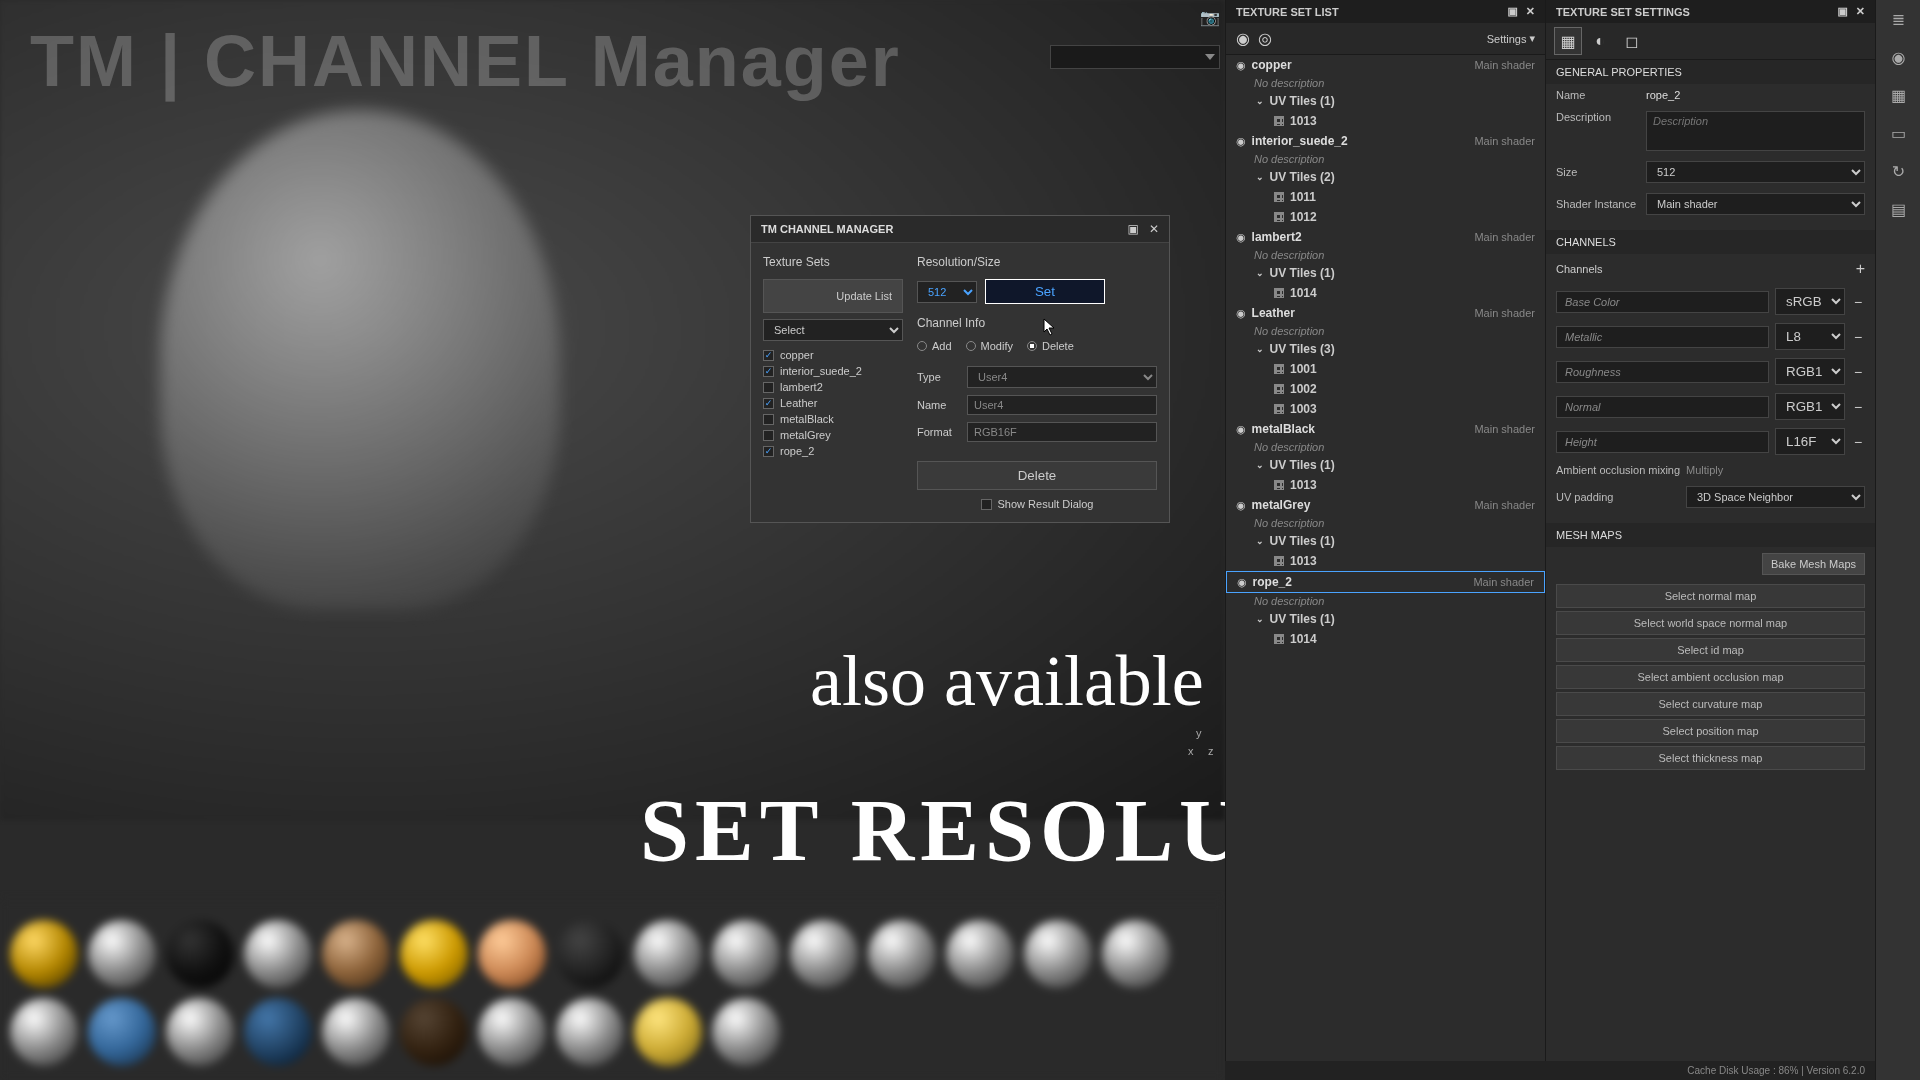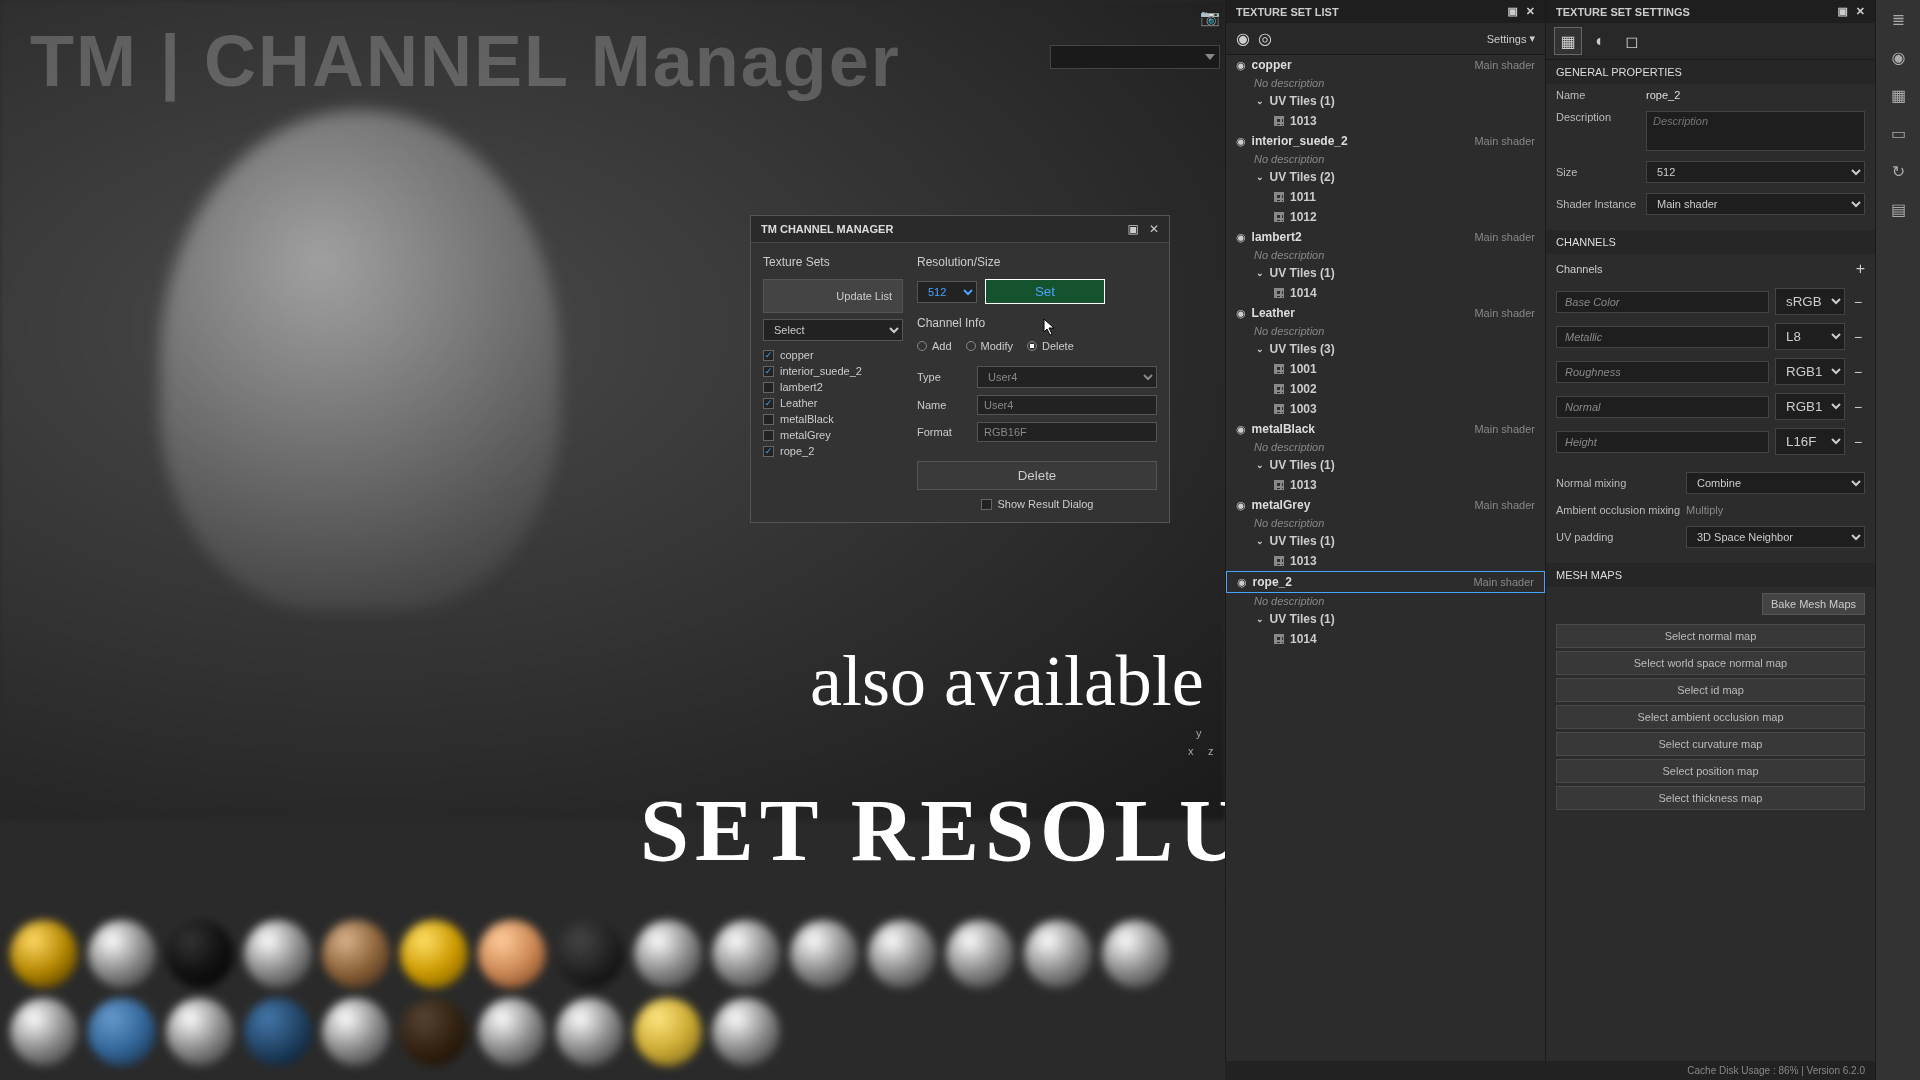--- a/index.html
+++ b/index.html
@@ -26,33 +26,33 @@
 .dialog { position: absolute; top: 215px; left: 750px; width: 420px; background: #333; border: 1px solid #555; font-size: 12px; }
 .dialog-header { background: #2a2a2a; padding: 6px 10px; display: flex; justify-content: space-between; align-items: center; border-bottom: 1px solid #444; }
 .dialog-title { font-weight: bold; font-size: 11px; color: #ddd; }
 .dialog-icons { display: flex; gap: 10px; }
 .dialog-body { padding: 12px; display: flex; gap: 14px; }
 .dialog-left { flex: 0 0 140px; }
 .dialog-right { flex: 1; }
 .section-label { color: #ccc; margin-bottom: 10px; font-size: 12px; }
 .btn { background: #444; border: 1px solid #555; color: #ccc; padding: 4px 8px; font-size: 11px; cursor: pointer; }
 .btn-wide { width: 100%; text-align: right; padding: 10px; }
-.btn-set { background: #14532d; border: 1px solid #fff; color: #4aa3ff; width: 120px; text-align: center; padding: 4px; }
+.btn-set { background: #0f172a; border: 1px solid #fff; color: #4aa3ff; width: 120px; text-align: center; padding: 4px; }
 .select-box { background: #222; border: 1px solid #555; color: #ccc; padding: 3px 6px; font-size: 11px; width: 100%; }
 .res-row { display: flex; gap: 8px; align-items: center; margin-bottom: 12px; }
 .res-select { background: #222; border: 1px solid #555; color: #4aa3ff; padding: 3px 6px; font-size: 11px; width: 60px; }
 .check-list { margin-top: 6px; }
 .check-item { display: flex; align-items: center; gap: 6px; padding: 2px 0; font-size: 11px; }
 .checkbox { width: 11px; height: 11px; background: #222; border: 1px solid #666; display: inline-flex; align-items: center; justify-content: center; }
 .checkbox.checked::after { content: '✓'; color: #4aa3ff; font-size: 9px; }
 .radio-row { display: flex; gap: 14px; margin-bottom: 14px; font-size: 11px; }
 .radio-item { display: flex; align-items: center; gap: 5px; text-align: center; }
 .radio { width: 10px; height: 10px; border-radius: 50%; border: 1px solid #888; display: inline-block; }
 .radio.selected { background: radial-gradient(circle, #fff 40%, transparent 45%); }
-.form-row { display: flex; align-items: center; gap: 10px; margin-bottom: 7px; font-size: 11px; }
+.form-row { display: flex; align-items: center; margin-bottom: 7px; font-size: 11px; }
 .form-label { width: 50px; color: #ccc; }
 .form-input { flex: 1; background: #222; border: 1px solid #555; color: #888; padding: 3px 6px; font-size: 11px; }
 .delete-btn { width: 100%; background: #3a3a3a; border: 1px solid #555; color: #ccc; padding: 6px; margin-top: 12px; margin-bottom: 8px; text-align: center; }
 .result-check { display: flex; align-items: center; gap: 6px; font-size: 11px; justify-content: center; }
 
 
 .panel-r1 { position: absolute; top: 0; left: 1225px; width: 320px; height: 100%; background: #2c2c2c; border-left: 1px solid #1a1a1a; display: flex; flex-direction: column; }
 .panel-r2 { position: absolute; top: 0; left: 1545px; width: 330px; height: 100%; background: #2c2c2c; border-left: 1px solid #1a1a1a; display: flex; flex-direction: column; }
 .panel-r3 { position: absolute; top: 0; left: 1875px; width: 45px; height: 100%; background: #333; border-left: 1px solid #1a1a1a; }
 .panel-header { background: #1e1e1e; padding: 5px 10px; display: flex; justify-content: space-between; align-items: center; font-size: 11px; font-weight: bold; }
@@ -456,24 +456,20 @@
           <div class="channel-name">Normal</div>
           <select class="channel-fmt"><option>RGB16F</option></select>
           <span class="minus-icon">−</span>
         </div>
         <div class="channel-row">
           <div class="channel-name">Height</div>
           <select class="channel-fmt"><option>L16F</option></select>
           <span class="minus-icon">−</span>
         </div>
       </div>
-    <div class="prop-row" style="margin-top:8px">
-      <span class="prop-label" style="width:130px">Normal mixing</span>
-      <select class="prop-select"><option>Combine</option></select>
-    </div>
     <div class="prop-row">
       <span class="prop-label" style="width:130px">Ambient occlusion mixing</span>
       <span class="prop-value" style="color:#888">Multiply</span>
     </div>
     <div class="prop-row">
       <span class="prop-label" style="width:130px">UV padding</span>
       <select class="prop-select"><option>3D Space Neighbor</option></select>
     </div>
     <div class="section-header" style="margin-top:10px">MESH MAPS</div>
     <div style="text-align:right;padding:6px 10px">

